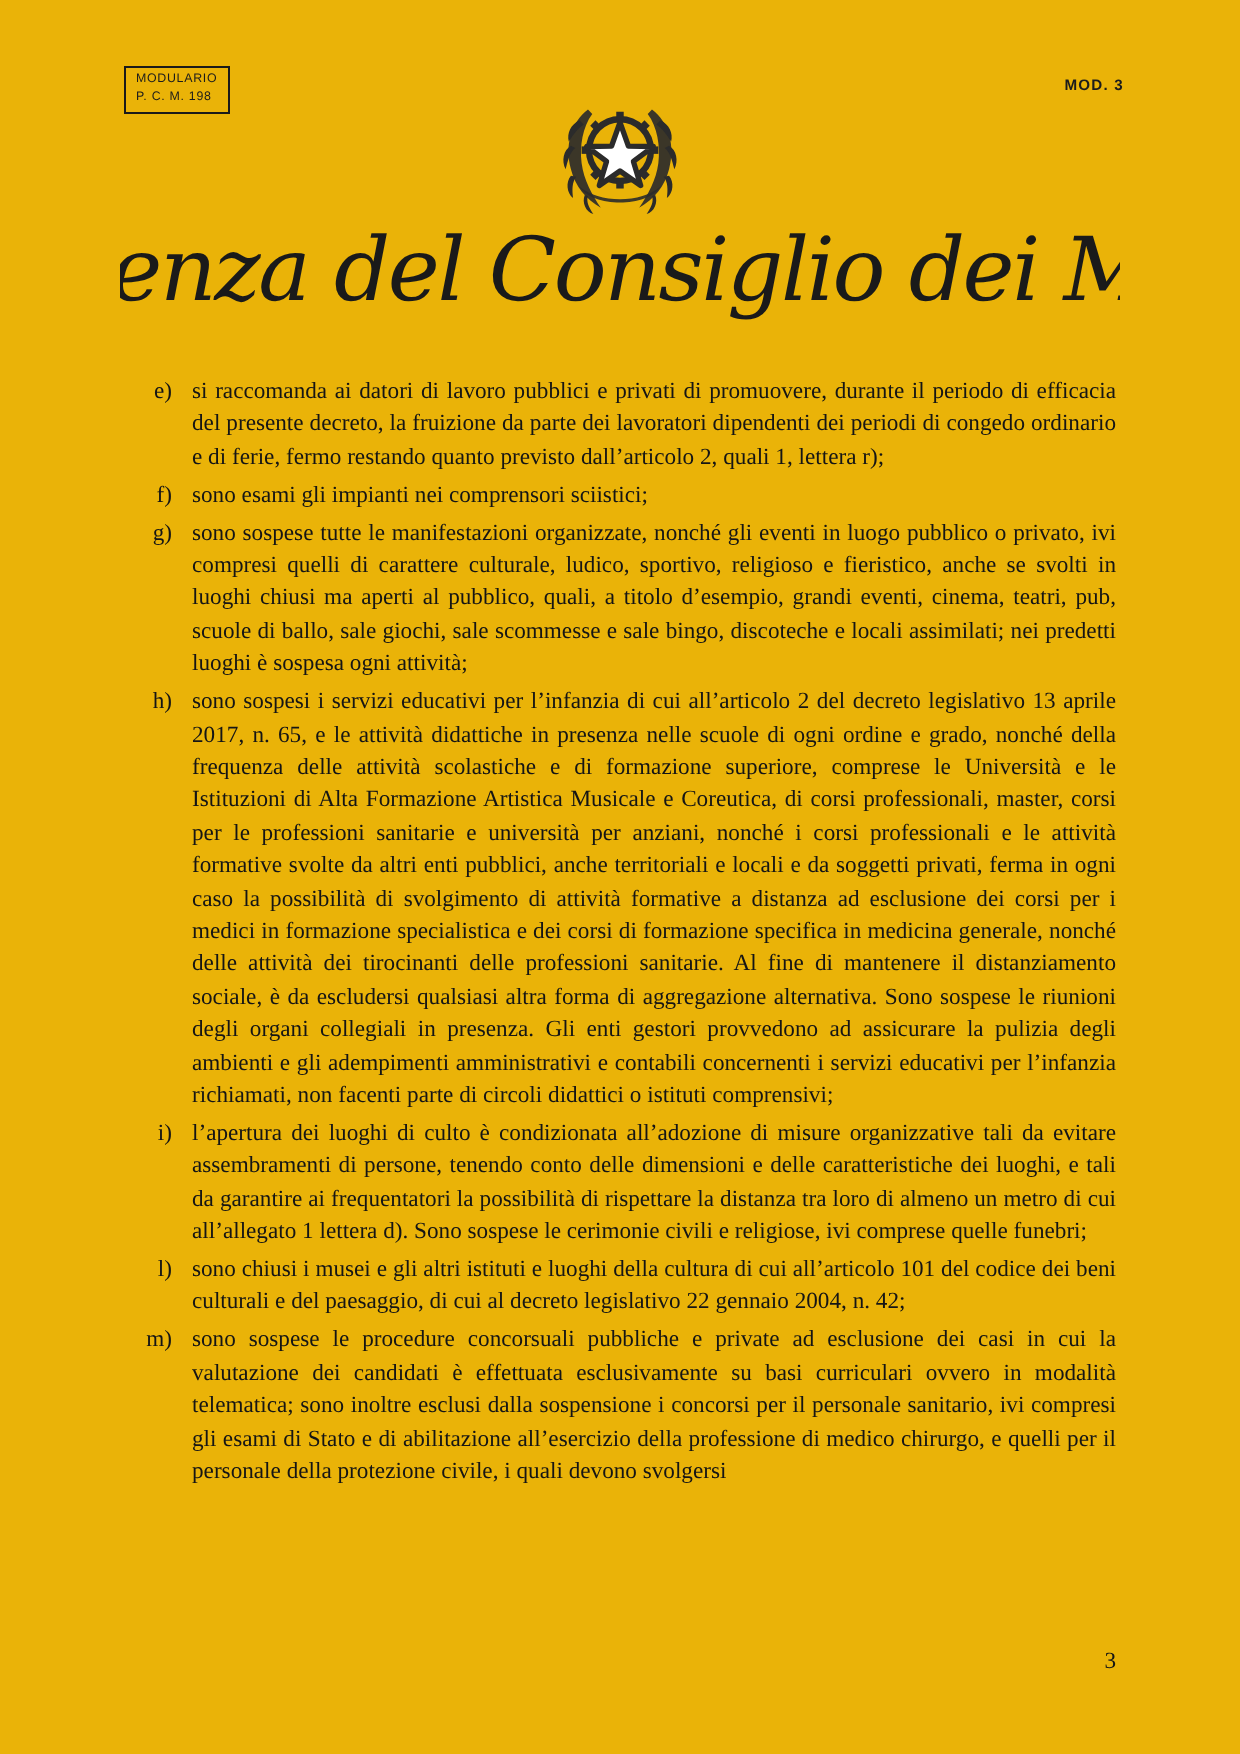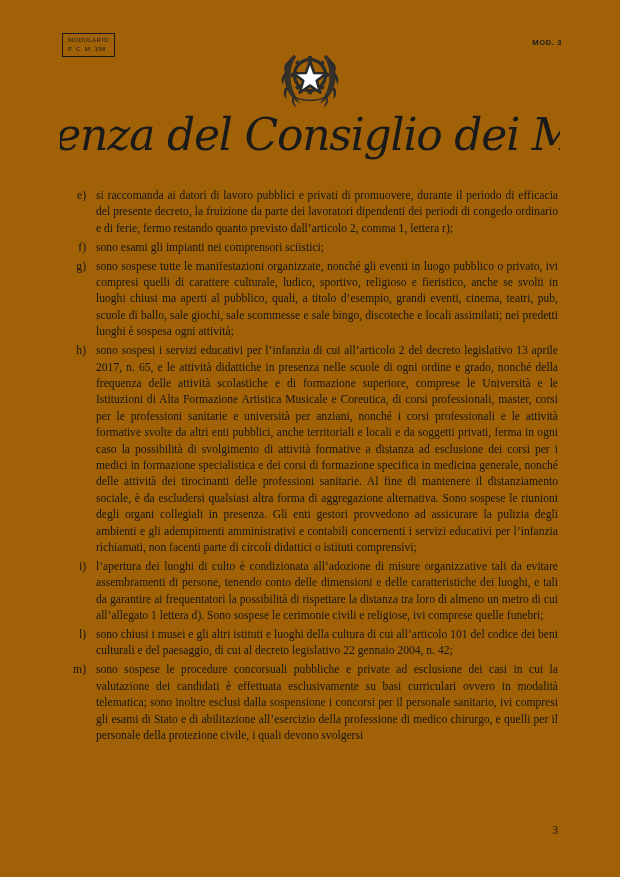--- a/index.html
+++ b/index.html
@@ -8,21 +8,21 @@
     background: #ffffff;
   }
   body {
     font-family: "Liberation Serif", serif;
     color: #151515;
   }
   .page {
     position: relative;
     width: 620px;
     height: 877px;
-    background: #a16207;
+    background: #eab308;
     overflow: hidden;
     box-sizing: border-box;
   }
 
   
   .header {
     position: relative;
     height: 175px;
   }
 
@@ -174,21 +174,21 @@
         <text class="script-text" x="250" y="46" text-anchor="middle">Presidenza del Consiglio dei Ministri</text>
       </svg>
     </div>
 
   </div>
 
   <div class="body-block">
 
     <div class="clause">
       <div class="clause-label">e)</div>
-      <div class="clause-text">si raccomanda ai datori di lavoro pubblici e privati di promuovere, durante il periodo di efficacia del presente decreto, la fruizione da parte dei lavoratori dipendenti dei periodi di congedo ordinario e di ferie, fermo restando quanto previsto dall’articolo 2, comma 1, lettera r);</div>
+      <div class="clause-text">si raccomanda ai datori di lavoro pubblici e privati di promuovere, durante il periodo di efficacia del presente decreto, la fruizione da parte dei lavoratori dipendenti dei periodi di congedo ordinario e di ferie, fermo restando quanto previsto dall’articolo 2, quali 1, lettera r);</div>
     </div>
 
     <div class="clause">
       <div class="clause-label">f)</div>
       <div class="clause-text">sono esami gli impianti nei comprensori sciistici;</div>
     </div>
 
     <div class="clause">
       <div class="clause-label">g)</div>
       <div class="clause-text">sono sospese tutte le manifestazioni organizzate, nonché gli eventi in luogo pubblico o privato, ivi compresi quelli di carattere culturale, ludico, sportivo, religioso e fieristico, anche se svolti in luoghi chiusi ma aperti al pubblico, quali, a titolo d’esempio, grandi eventi, cinema, teatri, pub, scuole di ballo, sale giochi, sale scommesse e sale bingo, discoteche e locali assimilati; nei predetti luoghi è sospesa ogni attività;</div>

